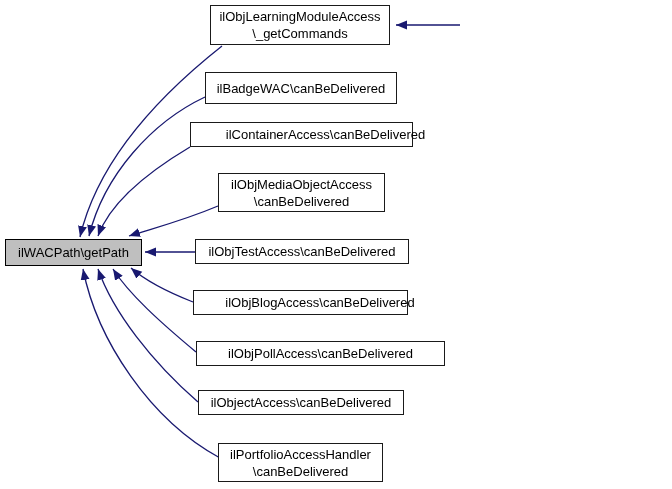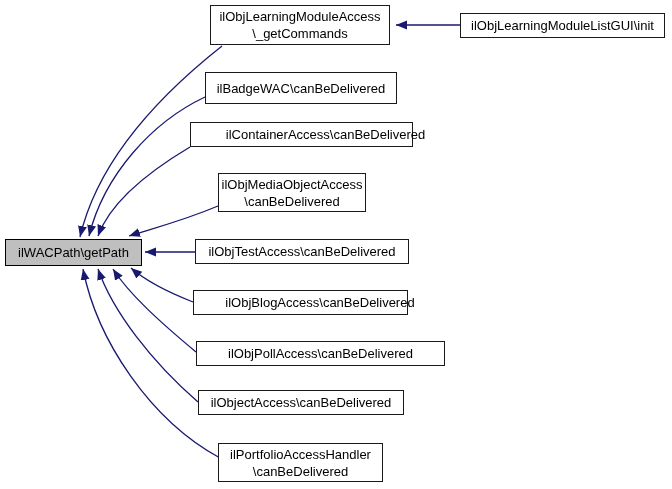--- a/index.html
+++ b/index.html
@@ -68,33 +68,30 @@
 
   <div class="node hl" style="left:5px; top:239px; width:137px; height:27px;align-items:center;">
     <span>ilWACPath\getPath</span>
   </div>
 
   <div class="node" style="left:210px; top:5px; width:180px; height:40px;text-align:center;">
     <span>ilObjLearningModuleAccess</span>
     <span>\_getCommands</span>
   </div>
 
-  <div class="node" style="left:460px; top:13px; width:205px; height:25px;">
-    <span>ilObjLearningModuleListGUI\init</span>
-  </div>
 
   <div class="node" style="left:205px; top:72px; width:192px; height:32px;">
     <span>ilBadgeWAC\canBeDelivered</span>
   </div>
 
   <div class="node" style="left:190px; top:122px; width:223px; height:25px;padding-left:48px;">
     <span>ilContainerAccess\canBeDelivered</span>
   </div>
 
-  <div class="node" style="left:218px; top:173px; width:148px; height:39px;">
+  <div class="node" style="left:218px; top:173px; width:167px; height:39px;">
     <span>ilObjMediaObjectAccess</span>
     <span>\canBeDelivered</span>
   </div>
 
   <div class="node" style="left:195px; top:239px; width:214px; height:25px;">
     <span>ilObjTestAccess\canBeDelivered</span>
   </div>
 
   <div class="node" style="left:193px; top:290px; width:215px; height:25px;padding-left:39px;">
     <span>ilObjBlogAccess\canBeDelivered</span>

